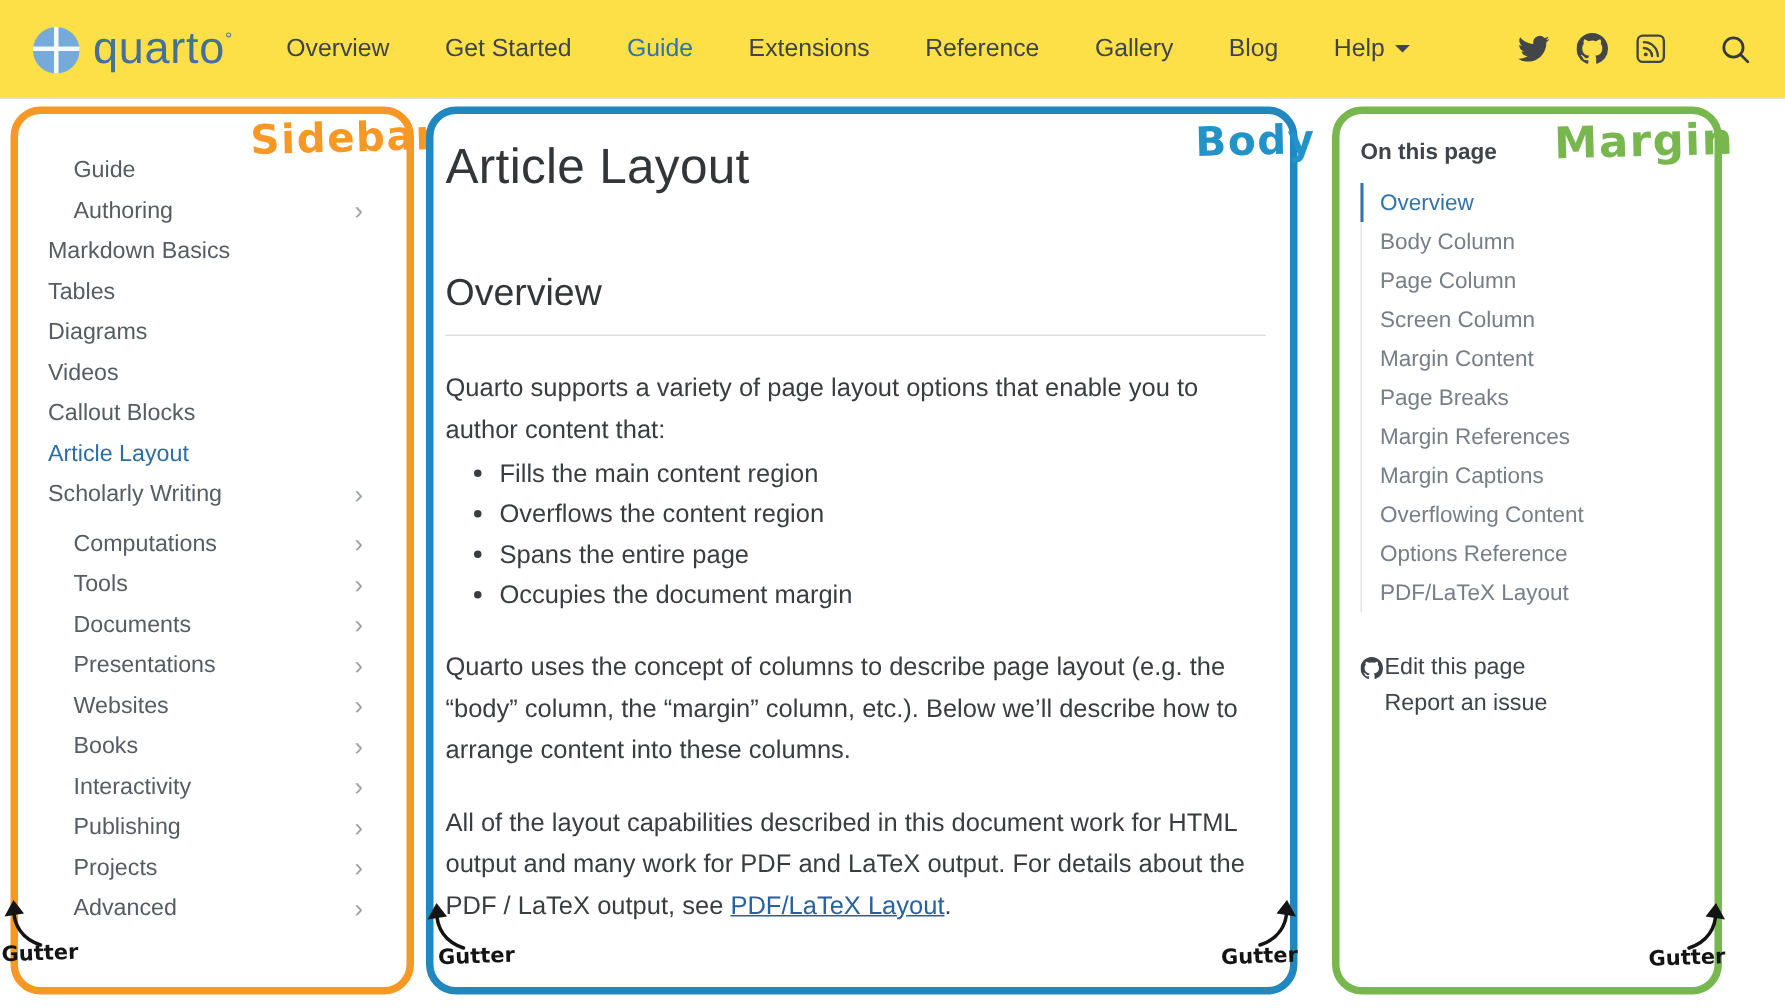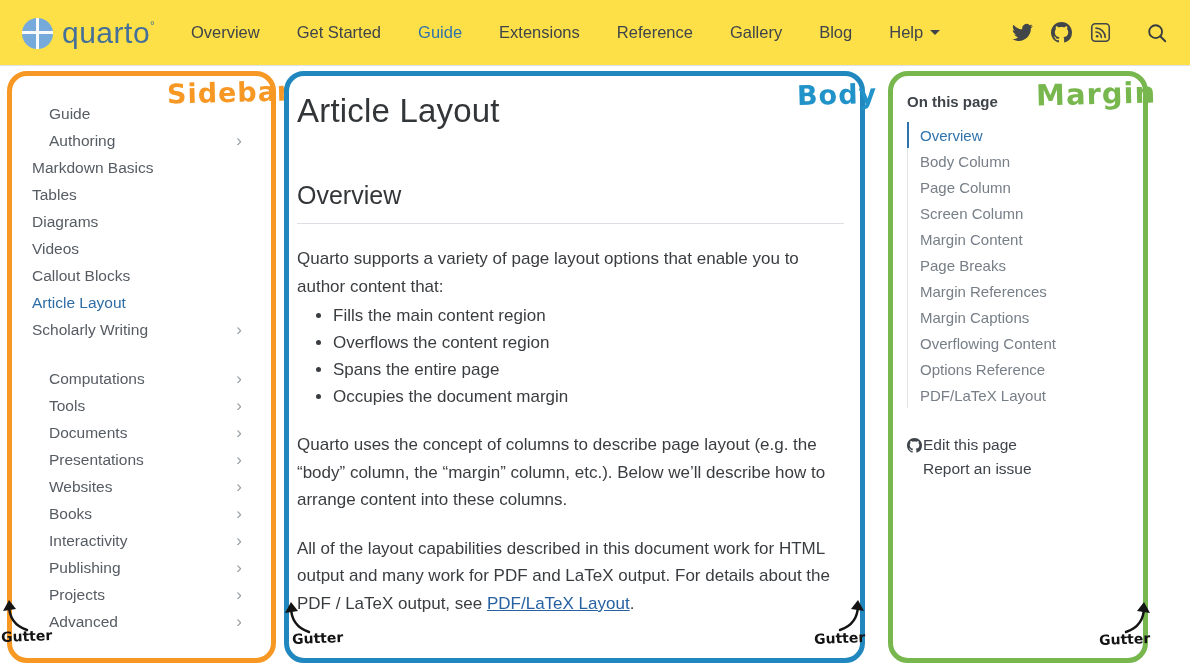--- a/index.html
+++ b/index.html
@@ -36,21 +36,21 @@
   .annot-sidebar { left:167px;  top:77px;  font-size:27px; color:#f79824; }
   .annot-body    { left:797px;  top:79px;  font-size:27px; color:#2193c8; }
   .annot-margin  { left:1036px; top:77px;  font-size:29px; color:#77b74e; }
 
   
   .side-list { padding-top:24px; }
   .side-item { height:27px; display:flex; align-items:center; font-size:15.5px;
                color:#565c63; padding-left:37px; cursor:pointer; }
   .side-item.sub { padding-left:20px; }
   .side-item.active { color:#2e6da4; }
-  .side-item.sect-gap { margin-top:22px; }
+  .side-item.sect-gap { margin-top:6px; }
   .chev { margin-left:auto; margin-right:29px; color:#9aa0a6; font-size:17px; line-height:1; }
 
   
   .article { padding:16px 16px 0 8px; }
   .article h1 { font-size:33px; font-weight:400; color:#333639; letter-spacing:.2px; }
   .article h2 { font-size:25px; font-weight:400; color:#333639; margin-top:51px;
                 padding-bottom:13px; border-bottom:1px solid #dcdfe3; }
   .article p { font-size:17px; line-height:1.62; color:#3a3d40; margin-top:21px; }
   .article ul { margin-top:2px; padding-left:36px; }
   .article li { font-size:17px; line-height:27px; color:#3a3d40; }

